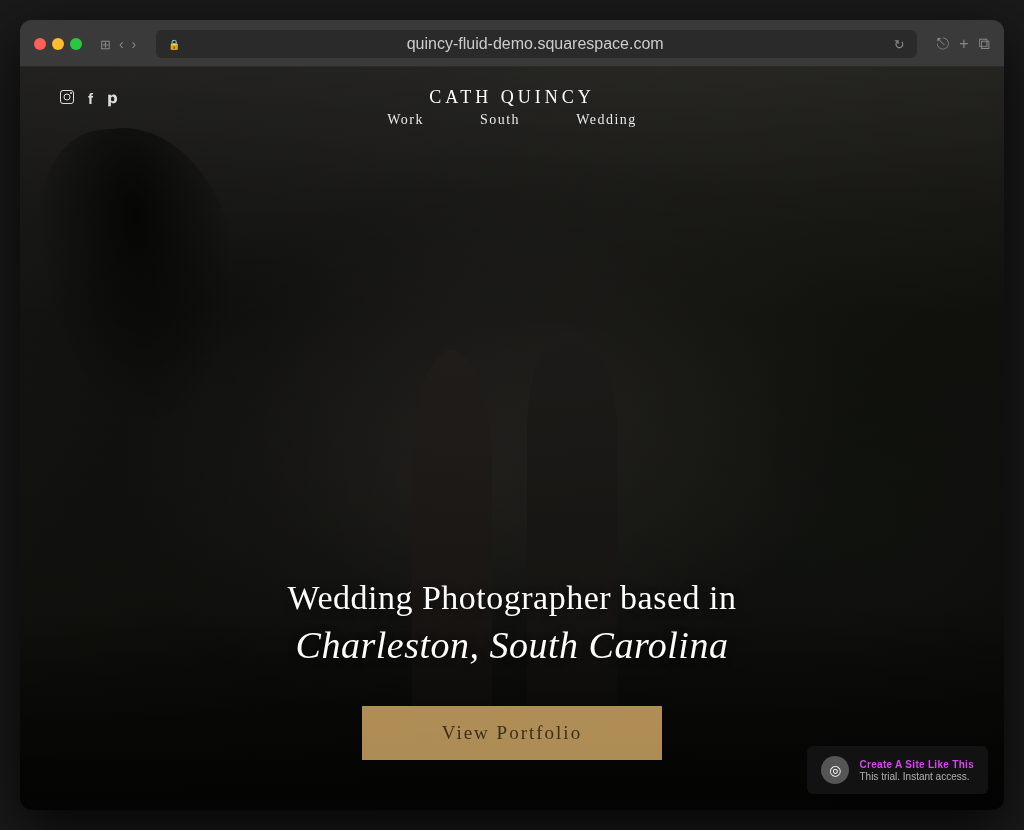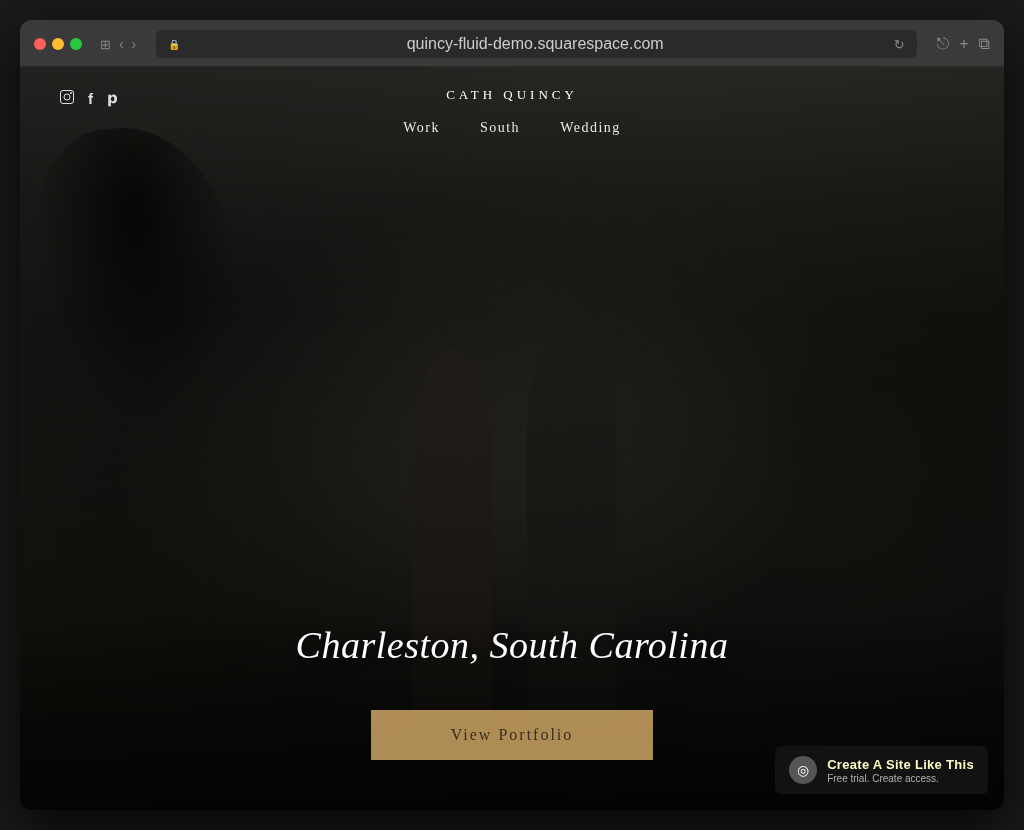--- a/index.html
+++ b/index.html
@@ -215,25 +215,25 @@
       top: 0;
       left: 0;
       right: 0;
       z-index: 10;
       padding: 20px 40px 0;
     }
 
     .site-title {
       text-align: center;
       color: #ffffff;
-      font-size: 13px;
+      font-size: 18px;
       letter-spacing: 4px;
       font-weight: 400;
       font-family: 'Georgia', serif;
-      margin-bottom: 13px;
+      margin-bottom: 0;
       text-transform: uppercase;
     }
 
     .social-icons {
       position: absolute;
       top: 22px;
       left: 40px;
       display: flex;
       gap: 14px;
       align-items: center;
@@ -273,21 +273,21 @@
       background: rgba(255,255,255,0.85);
       border-radius: 50%;
       position: absolute;
       top: 1px;
       right: 1px;
     }
 
     .site-nav {
       display: flex;
       justify-content: center;
-      gap: 40px;
+      gap: 56px;
       padding: 4px 0;
     }
 
     .nav-link {
       color: rgba(255,255,255,0.9);
       text-decoration: none;
       font-size: 14px;
       letter-spacing: 1.5px;
       font-family: 'Georgia', serif;
       cursor: pointer;
@@ -334,21 +334,21 @@
       display: flex;
       justify-content: center;
       z-index: 10;
     }
 
     .cta-button {
       background: rgba(205,165,100,0.85);
       color: #3a2e1e;
       border: none;
       padding: 16px 80px;
-      font-size: 16px;
+      font-size: 19px;
       letter-spacing: 2px;
       font-family: 'Georgia', serif;
       cursor: pointer;
       font-weight: 500;
     }
 
     
     .sq-badge {
       position: absolute;
       bottom: 16px;
@@ -371,23 +371,23 @@
       border-radius: 50%;
       display: flex;
       align-items: center;
       justify-content: center;
       font-size: 14px;
       color: white;
       flex-shrink: 0;
     }
 
     .sq-text-main {
-      font-size: 13px;
+      font-size: 10px;
       font-weight: 600;
-      color: #fef9c3;
+      color: #d946ef;
       letter-spacing: 0.3px;
     }
 
     .sq-text-sub {
       font-size: 10px;
       color: rgba(255,255,255,0.65);
       margin-top: 1px;
     }
 
     
@@ -455,30 +455,31 @@
       <h1 class="site-title">CATH QUINCY</h1>
 
       <nav class="site-nav">
         <a class="nav-link">Work</a>
         <a class="nav-link">South</a>
         <a class="nav-link">Wedding</a>
       </nav>
     </header>
 
     <div class="hero-text">
+      <div class="headline-regular">Wedding Photographer based in</div>
       <div class="headline-italic">Charleston, South Carolina</div>
     </div>
 
     <div class="cta-container">
       <button class="cta-button">View Portfolio</button>
     </div>
 
     <div class="sq-badge">
       <div class="sq-logo">
         <span>◎</span>
       </div>
       <div>
         <div class="sq-text-main">Create A Site Like This</div>
-        <div class="sq-text-sub">Free trial. Create access.</div>
+        <div class="sq-text-sub">This trial. Instant access.</div>
       </div>
     </div>
   </div>
 </div>
 
 </body></html>

